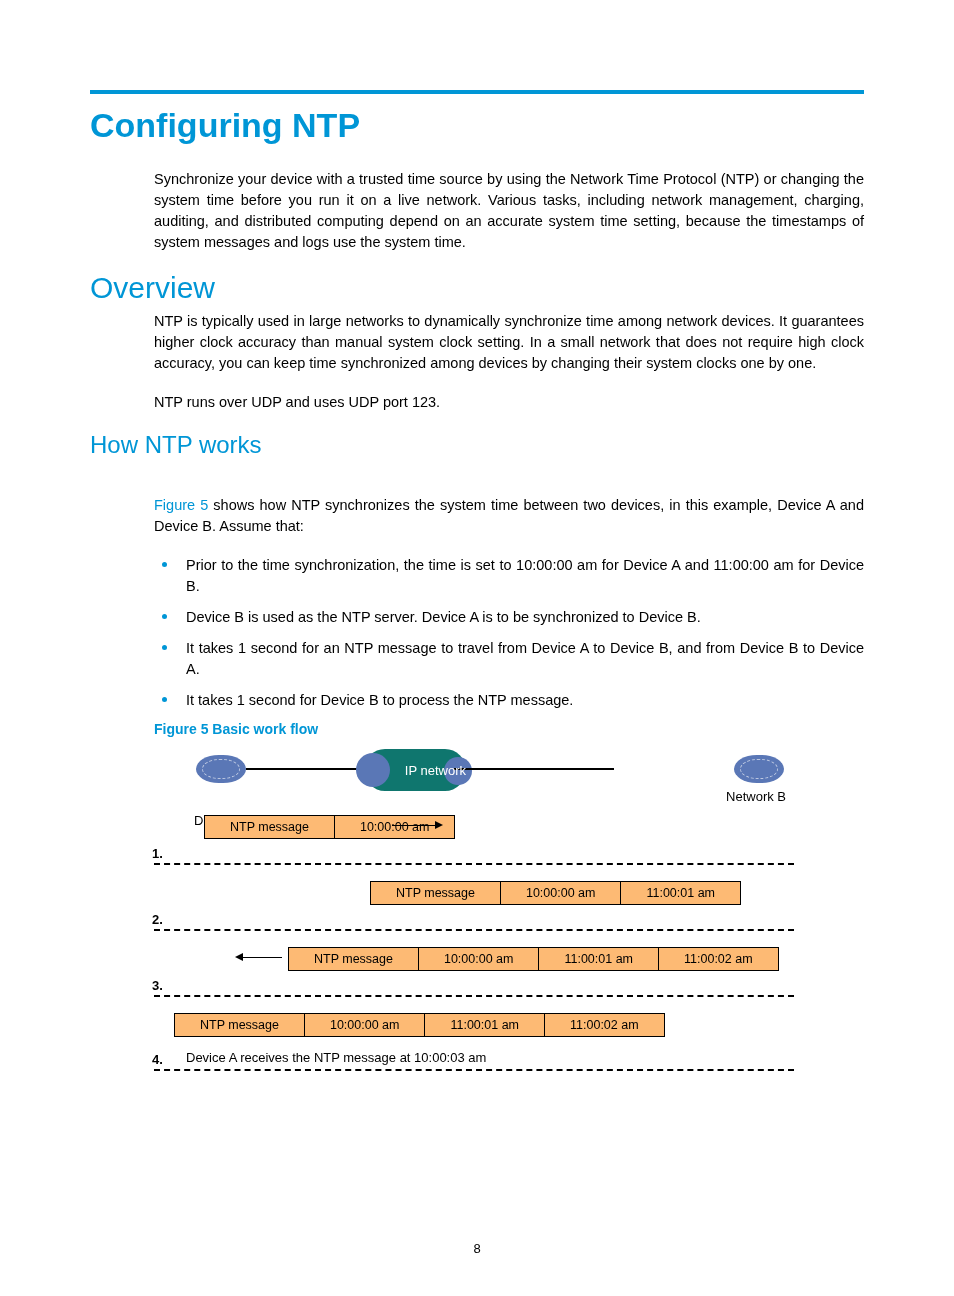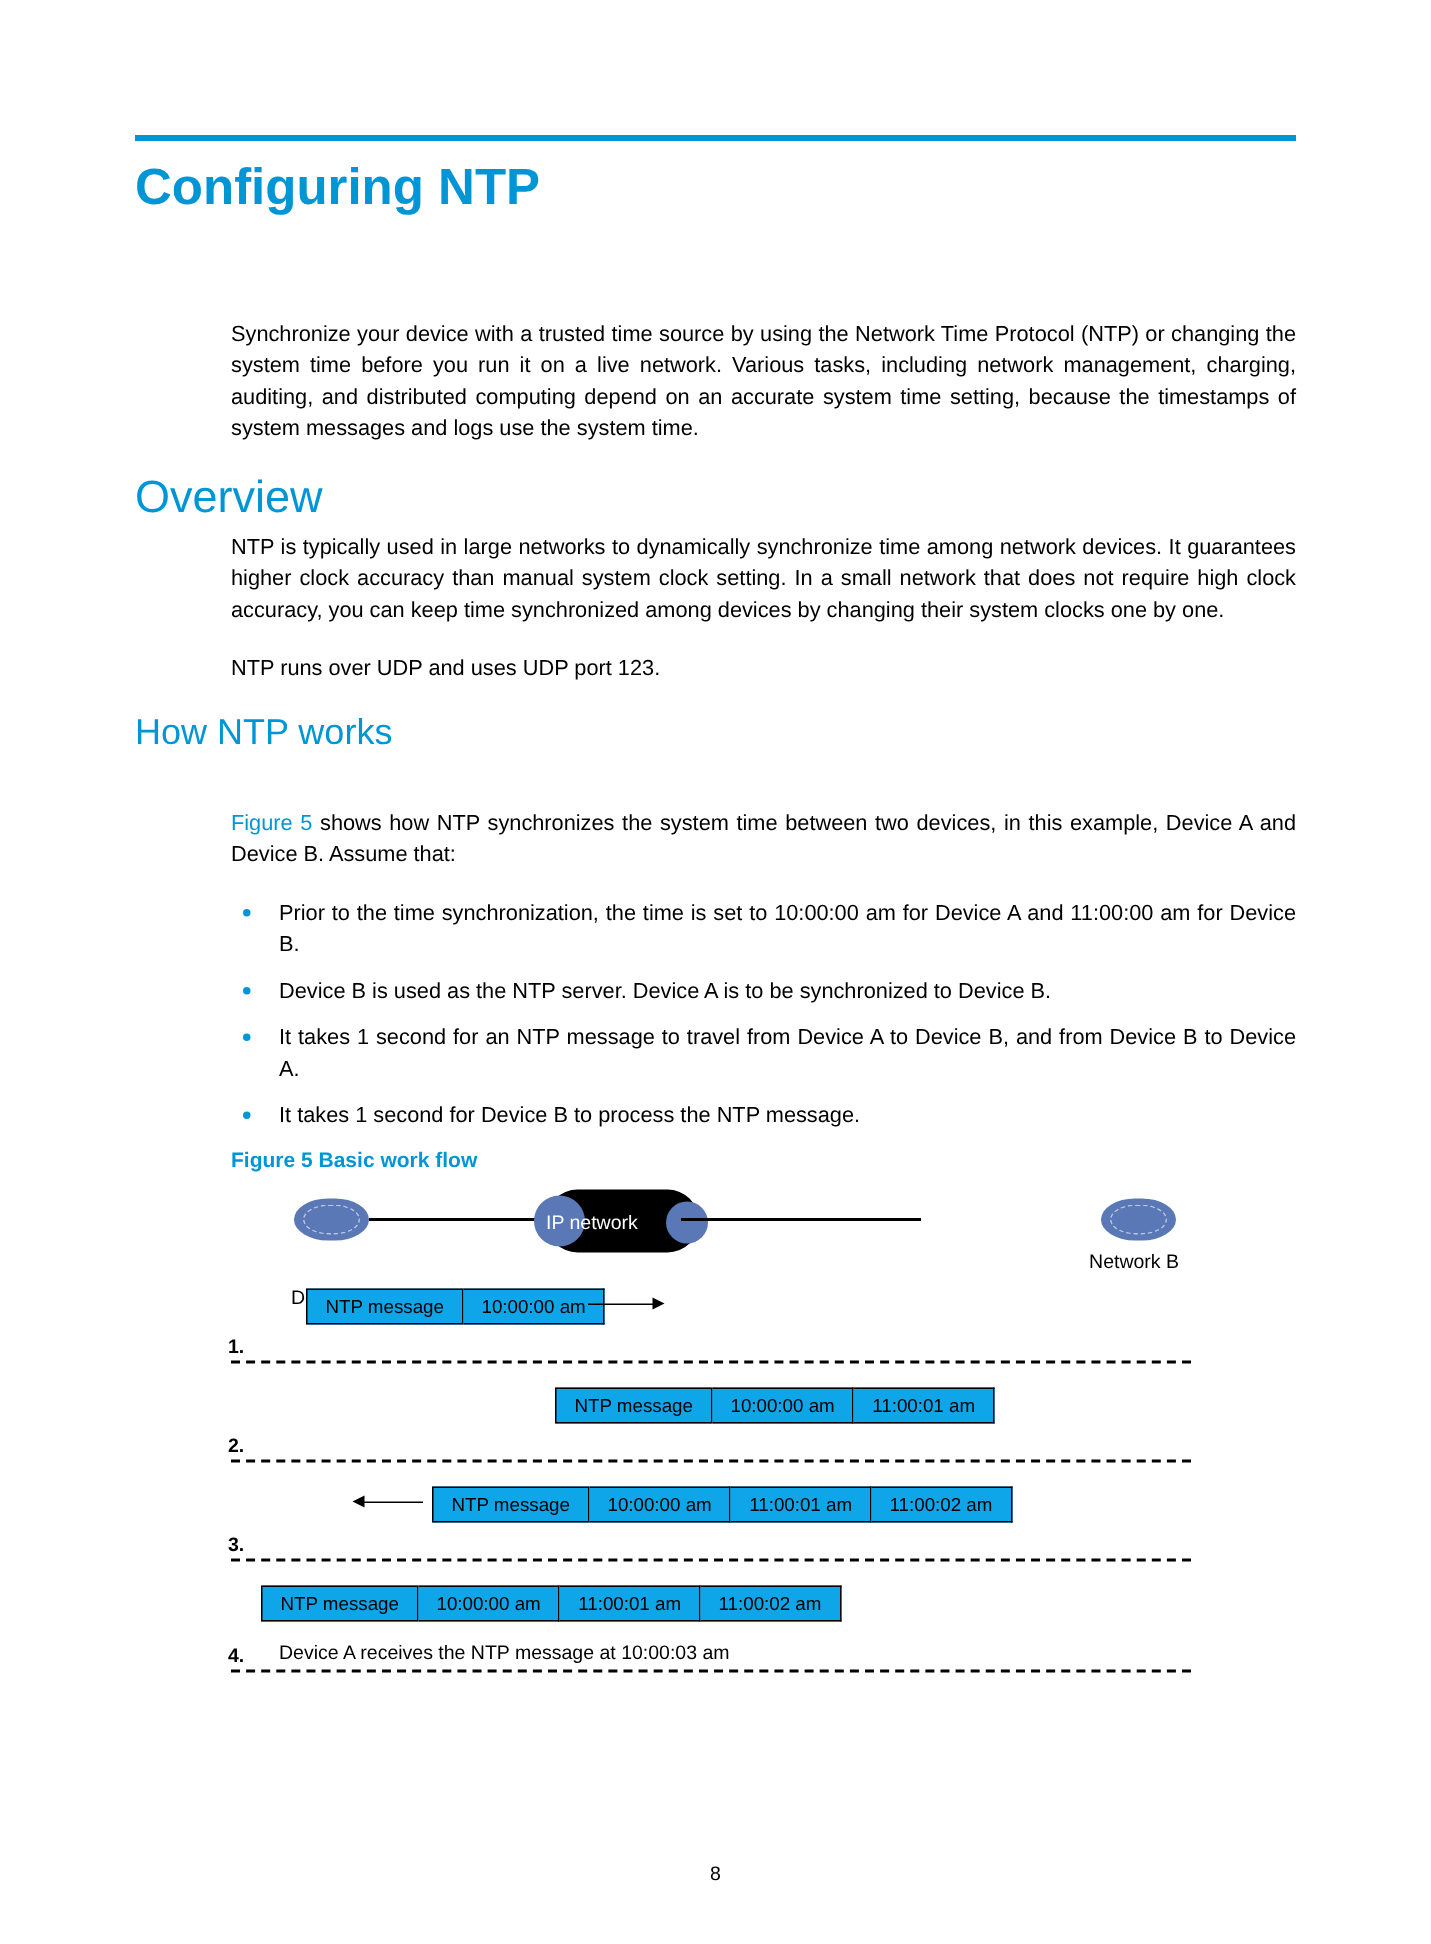--- a/index.html
+++ b/index.html
@@ -16,21 +16,21 @@
     height: 4px;
     background: #0096d6;
     width: 100%;
     margin-bottom: 12px;
   }
   h1.title {
     font-family: "Futura", "Trebuchet MS", Arial, sans-serif;
     font-weight: bold;
     font-size: 34px;
     color: #0096d6;
-    margin-bottom: 68px;
+    margin-bottom: 24px;
   }
   .body-text {
     margin-left: 64px;
     font-size: 14.5px;
     line-height: 1.45;
     text-align: justify;
     margin-bottom: 18px;
   }
   h2.section {
     font-family: "Futura", "Trebuchet MS", Arial, sans-serif;
@@ -110,27 +110,27 @@
   .dev-b { right: 10px; }
   .hline { position: absolute; top: 19px; height: 2px; background: #000; }
   .line-a { left: 92px; width: 130px; }
   .line-b { left: 300px; width: 160px; }
   .cloud {
     position: absolute;
     left: 210px;
     top: 0;
     width: 102px;
     height: 42px;
-    background: #000000;
+    background: #0f766e;
     border-radius: 50px;
     color: #fff;
     font-size: 13px;
     display: flex;
     align-items: center;
-    justify-content: flex-start;
+    justify-content: flex-end;
   }
   .cloud::before, .cloud::after{
     content:"";
     position:absolute;
     background:#5a77b6;
     border-radius:50%;
   }
   .cloud::before{ width:34px;height:34px; left:-8px; top:4px;}
   .cloud::after{ width:28px;height:28px; right:-6px; top:8px;}
   .cloud span{ position:relative; z-index:1;}
@@ -150,23 +150,23 @@
     font-weight: bold;
     font-size: 13px;
   }
   .pkt {
     position: absolute;
     top: 10px;
     display: flex;
   }
   .cell {
     border: 1px solid #000;
-    padding: 4px 12px;
+    padding: 4px 25px;
     font-size: 12.5px;
-    background: #0ea5e9;
+    background: #fdba74;
     white-space: nowrap;
   }
   .cell + .cell { border-left: none; }
   .arrow {
     position: absolute;
     top: 20px;
     height: 1px;
     background: #000;
   }
   .arrow::after {

